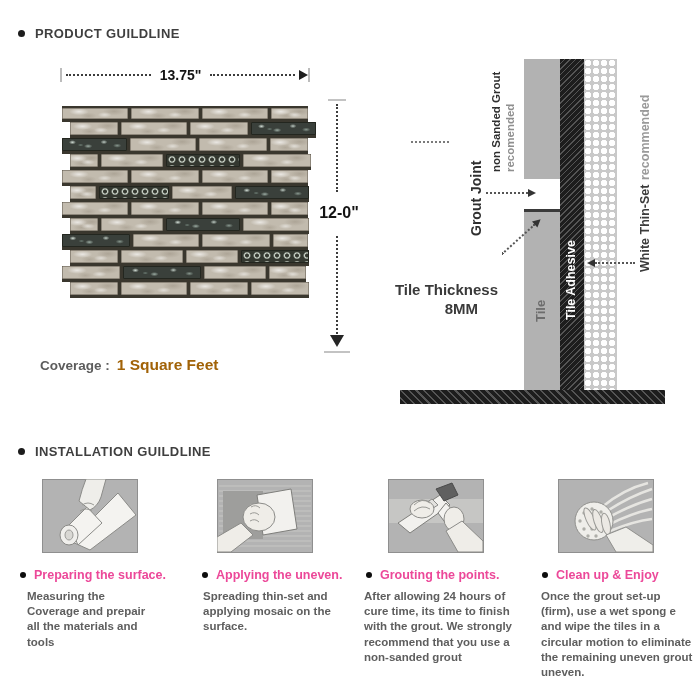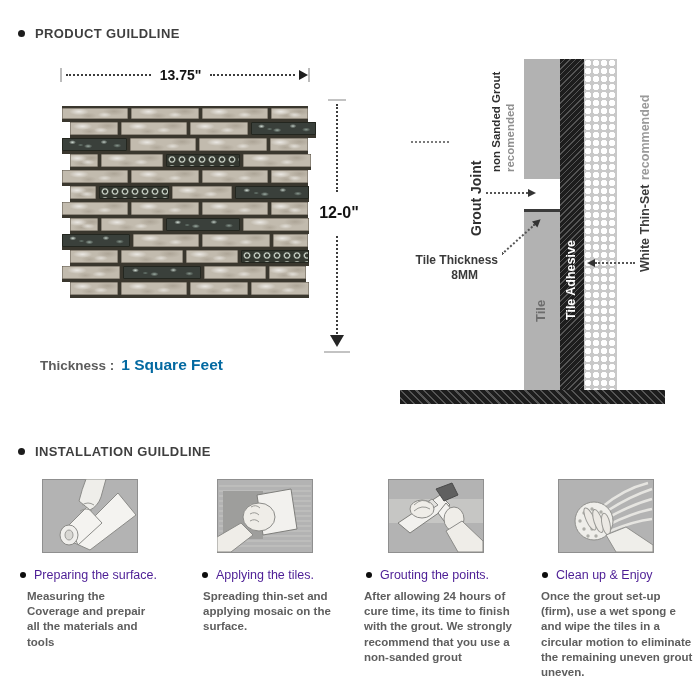--- a/index.html
+++ b/index.html
@@ -46,48 +46,48 @@
       radial-gradient(6px 3px at 40% 65%, rgba(172,190,180,.85), transparent 70%),
       radial-gradient(5px 3px at 65% 28%, rgba(203,216,208,.9), transparent 70%),
       radial-gradient(6px 3px at 86% 60%, rgba(160,178,168,.75), transparent 70%),
       radial-gradient(4px 2px at 28% 55%, rgba(120,138,128,.85), transparent 70%); }
   .t-d { background-color:#343830; border:1px solid #23261f;
     background-image: radial-gradient(circle at 50% 50%, #343830 1.5px, #ccd5ca 2.5px, #343830 4px, transparent 4.6px);
     background-size:10px 9px; }
 
   #coverage { left:40px; top:356px; display:flex; align-items:baseline; gap:7px; }
   #coverage .c-lbl { font-size:13.5px; font-weight:bold; color:#5c5c5c; }
-  #coverage .c-val { font-size:15.5px; font-weight:bold; color:#0369a1; }
+  #coverage .c-val { font-size:15.5px; font-weight:bold; color:#a16207; }
 
   
   .gray-col { background:#b2b2b2; }
   .hatch-v { background:repeating-linear-gradient(135deg, #1d1d1d 0 3px, #555 3px 4px); }
   .hatch-h { background:repeating-linear-gradient(45deg, #1d1d1d 0 4px, #555 4px 5.5px); }
   .thinset { background-color:#c9c9c9;
     background-image:radial-gradient(circle 3.1px at 4px 4px, #fff 2.9px, transparent 3.3px);
     background-size:8px 8px; }
   .vtext { writing-mode:vertical-rl; transform:rotate(180deg); white-space:nowrap;
            display:flex; align-items:center; }
   .gj-main { font-size:14px; font-weight:bold; color:#2f2f2f; }
   .gj-note1 { font-size:11.5px; font-weight:bold; color:#2f2f2f; }
   .gj-note2 { font-size:11.5px; font-weight:bold; color:#8f8f8f; }
   .tile-lbl { font-size:13px; font-weight:bold; color:#6d6d6d; }
   .adh-lbl { font-size:12.5px; font-weight:bold; color:#ffffff; }
   .ts-bold { font-size:12.5px; font-weight:bold; color:#3c3c3c; }
   .ts-gray { font-size:12.5px; font-weight:bold; color:#9a9a9a; }
-  #tile-thickness { font-size:12px; font-weight:bold; color:#3a3a3a; text-align:right; line-height:1.25; }
+  #tile-thickness { font-size:15px; font-weight:bold; color:#3a3a3a; text-align:right; line-height:1.25;margin-top:28px; }
   #tile-thickness .l2 { padding-right:20px; }
   .leader { display:flex; align-items:center; }
   .leader .dl { border-top:2px dotted #555; height:0; }
 
   
   .icon-box { width:96px; height:74px; }
   .step-title { display:flex; align-items:center; gap:8px; }
   .step-title .dot { width:6px; height:6px; border-radius:50%; background:#0d0d0d; flex:0 0 auto; }
-  .step-title .txt { font-size:12.5px; font-weight:normal; color:#4c1d95; white-space:nowrap; }
+  .step-title .txt { font-size:12.5px; font-weight:bold; color:#ec4899; white-space:nowrap; }
   .step-desc { font-size:11.5px; font-weight:bold; color:#5e5e5e; line-height:1.32; }
 </style>
 </head>
 <body>
 
 <div id="page">
 
   <div class="abs sec-header" style="left:18px; top:26px;">
     <span class="dot"></span>
     <span class="txt">PRODUCT GUILDLINE</span>
@@ -178,21 +178,21 @@
     </div>
 
   <div class="abs tick-h" style="left:328px; top:99px; width:18px;"></div>
   <div class="abs vdot" style="left:336px; top:104px; height:88px;"></div>
   <div class="abs" id="dim-v-label" style="left:316px; top:204px;">12-0"</div>
   <div class="abs vdot" style="left:336px; top:236px; height:98px;"></div>
   <div class="abs arr-down" style="left:330px; top:335px;"></div>
   <div class="abs tick-h" style="left:324px; top:351px; width:26px;"></div>
 
   <div class="abs" id="coverage">
-    <span class="c-lbl">Thickness :</span>
+    <span class="c-lbl">Coverage :</span>
     <span class="c-val">1 Square Feet</span>
   </div>
 
 
   <div class="abs gray-col" style="left:524px; top:59px; width:36px; height:120px;"></div>
   <div class="abs gray-col" style="left:524px; top:209px; width:36px; height:181px; border-top:3px solid #3a3a3a;"></div>
   <div class="abs hatch-v" style="left:560px; top:59px; width:24px; height:345px;"></div>
   <div class="abs thinset" style="left:584px; top:59px; width:33px; height:331px;"></div>
   <div class="abs hatch-h" style="left:400px; top:390px; width:265px; height:14px;"></div>
 
@@ -288,21 +288,21 @@
     <ellipse cx="48" cy="45" rx="4" ry="11" transform="rotate(-12 48 45)" fill="#ece9e4" stroke="#9a9a96"></ellipse>
     <polygon points="48,56 68,48 95,66 95,73 58,73" fill="#efeeea" stroke="#90908d"></polygon>
   </svg>
 
   <div class="abs step-title" style="left:20px; top:568px;">
     <span class="dot"></span>
     <span class="txt">Preparing the surface.</span>
   </div>
   <div class="abs step-title" style="left:202px; top:568px;">
     <span class="dot"></span>
-    <span class="txt">Applying the tiles.</span>
+    <span class="txt">Applying the uneven.</span>
   </div>
   <div class="abs step-title" style="left:366px; top:568px;">
     <span class="dot"></span>
     <span class="txt">Grouting the points.</span>
   </div>
   <div class="abs step-title" style="left:542px; top:568px;">
     <span class="dot"></span>
     <span class="txt">Clean up &amp; Enjoy</span>
   </div>
 

